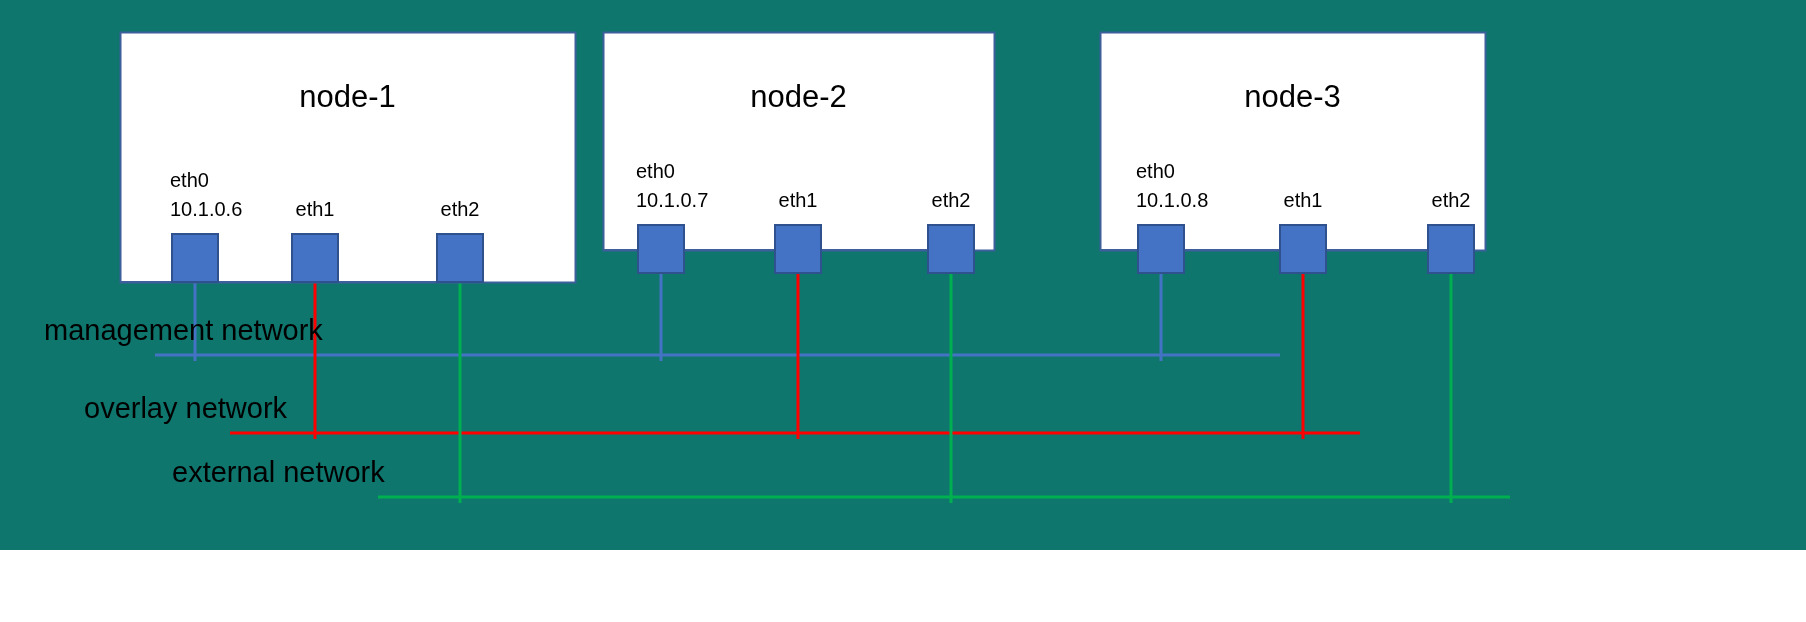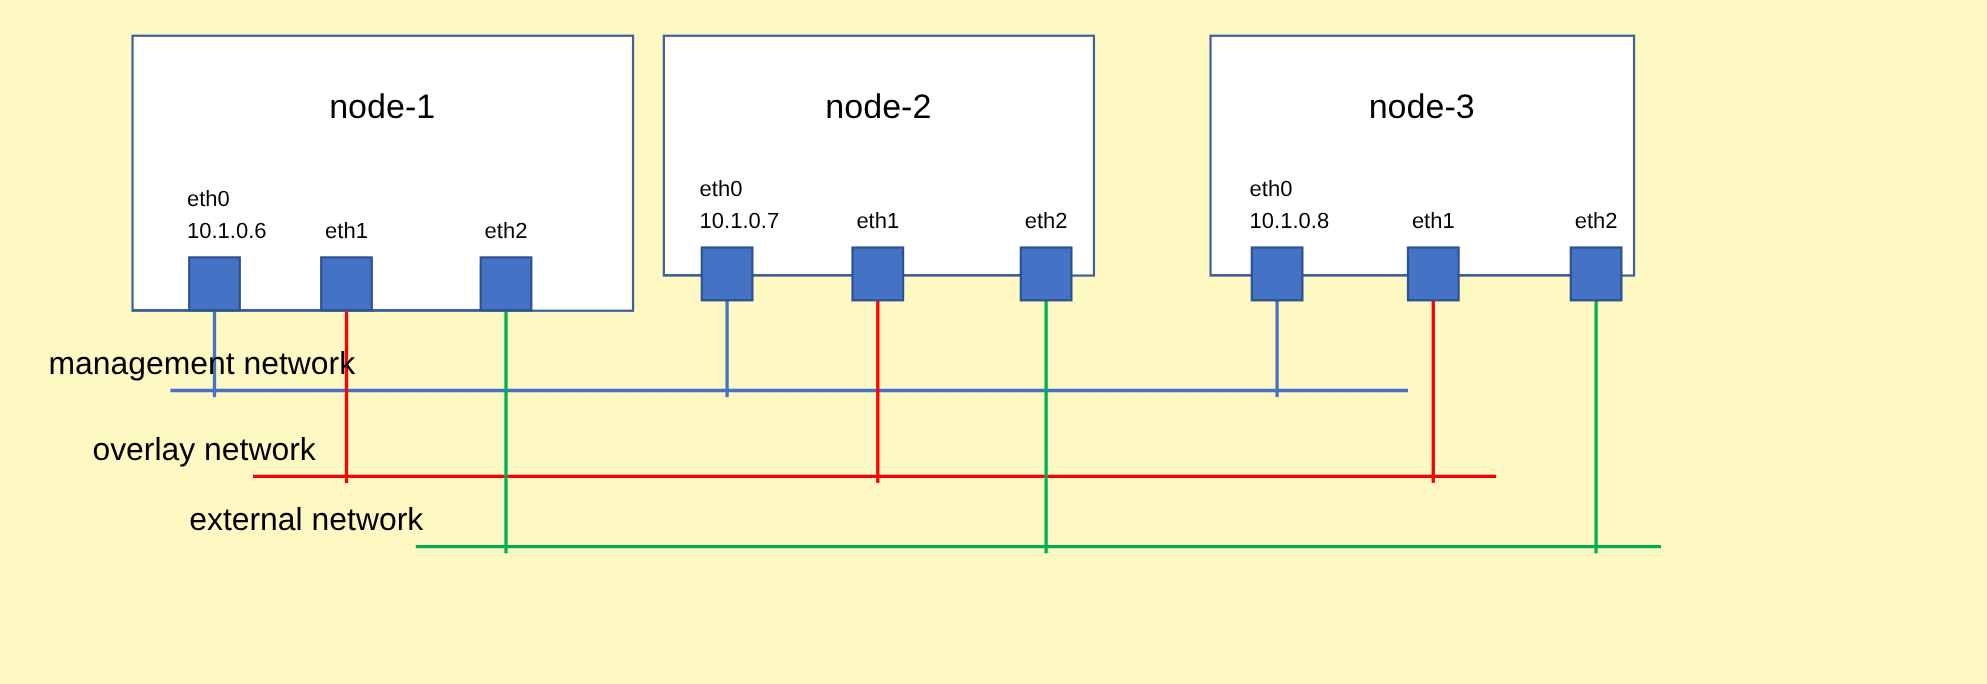--- a/index.html
+++ b/index.html
@@ -7,22 +7,22 @@
     margin: 0;
     padding: 0;
     background: #ffffff;
   }
   body {
     font-family: "Liberation Sans", sans-serif;
   }
   #canvas {
     position: relative;
     width: 1806px;
-    height: 622px;
-    background: #fef9c3;
+    height: 550px;
+    background: #0f766e;
     overflow: hidden;
   }
   svg.diagram {
     position: absolute;
     left: 0;
     top: 0;
     width: 1806px;
     height: 622px;
   }
   .node-title {

